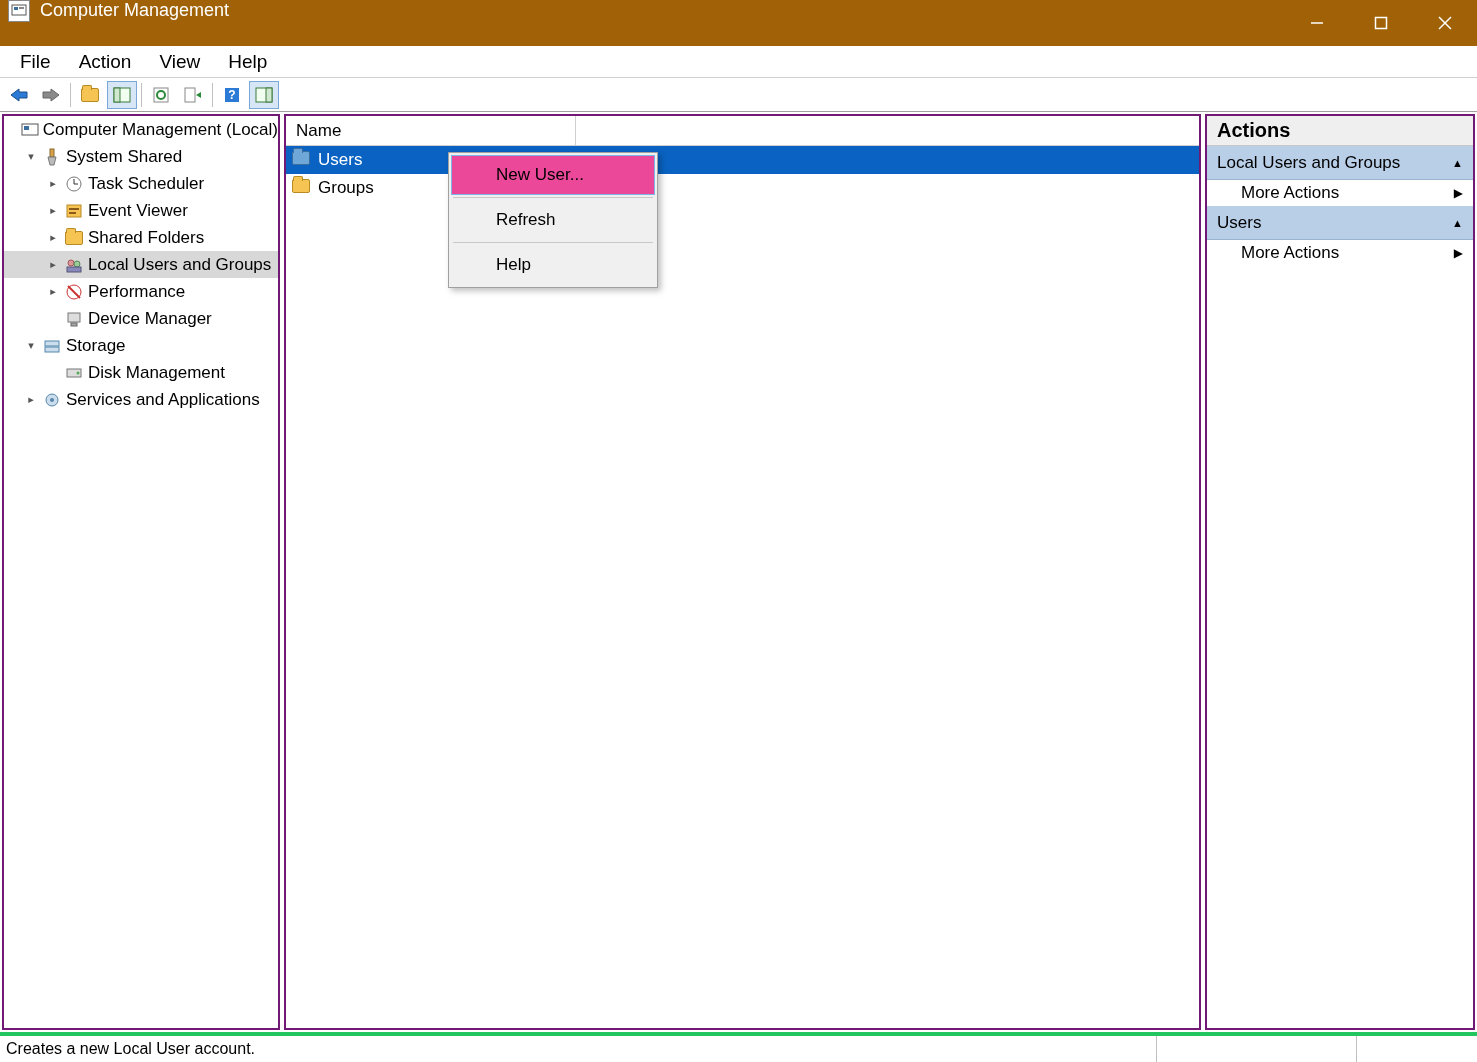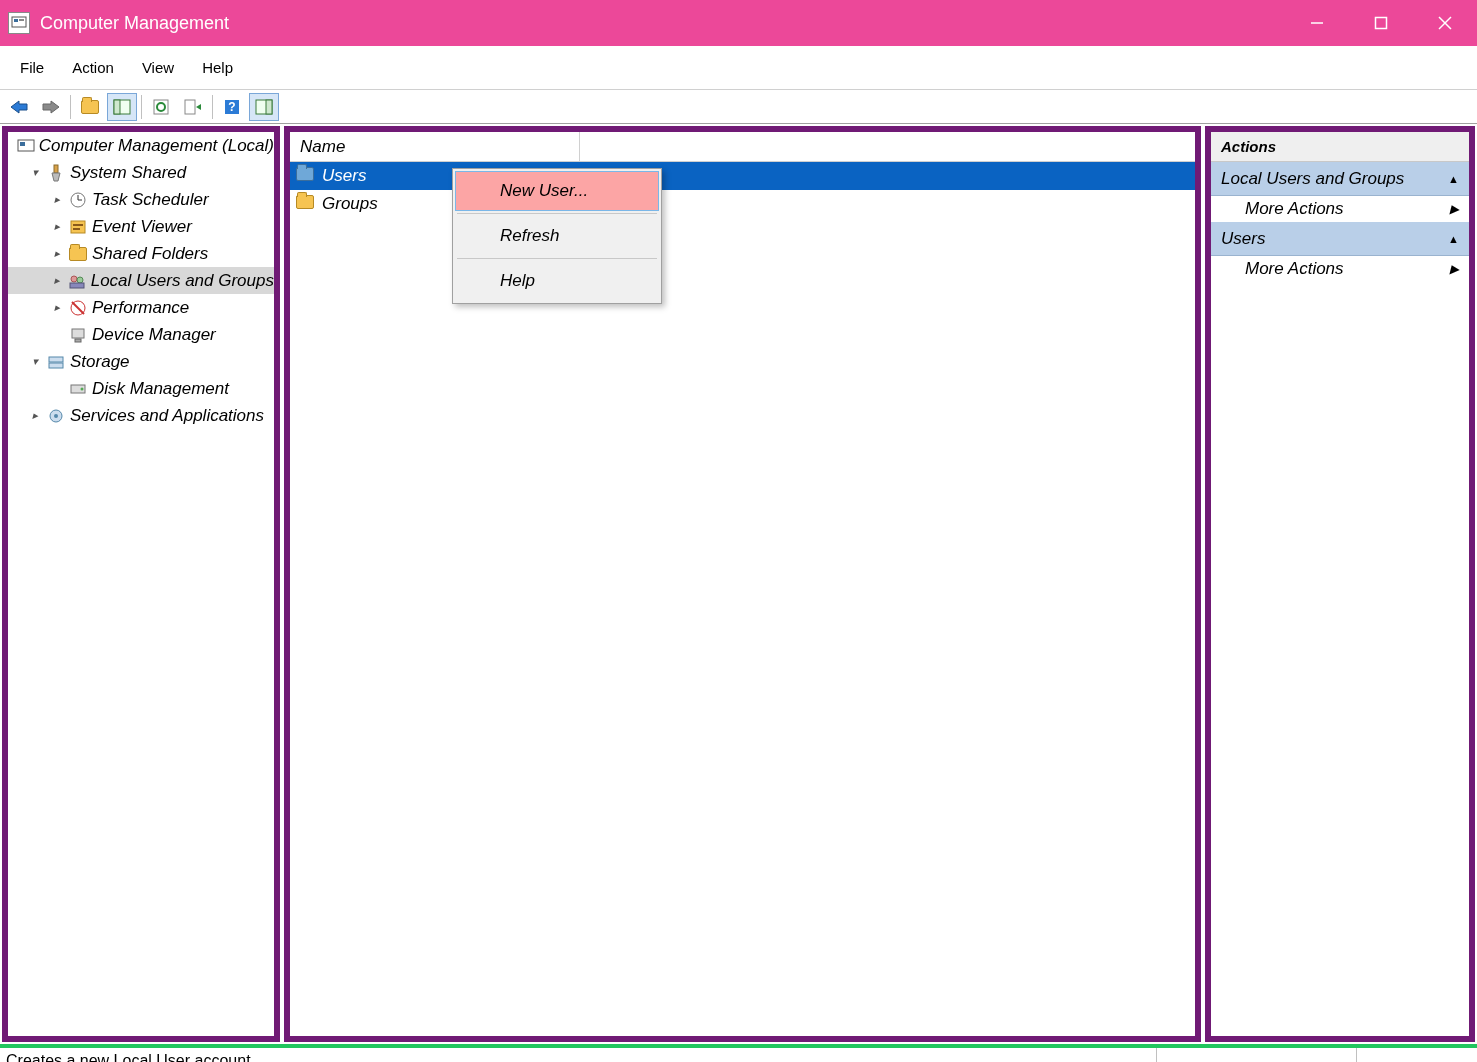--- a/index.html
+++ b/index.html
@@ -1,38 +1,38 @@
 <!DOCTYPE html>
 <html><head>
 <meta charset="utf-8">
 <style>
   * { box-sizing: border-box; margin: 0; padding: 0; font-family: "Segoe UI", Tahoma, sans-serif; }
   html,body { width: 1477px; height: 1062px; background:#fff; overflow:hidden; }
 
   
-  .titlebar { height: 46px; background:#ec4899; color:#fff; display:flex; align-items:center; padding-left:8px;}
+  .titlebar { height: 46px; background:#a16207; color:#fff; display:flex; align-items:flex-start; padding-left:8px;}
   .titlebar .appicon { width:22px; height:22px; margin-right:10px; background:#fff; border:1px solid #888; display:flex; align-items:center; justify-content:center; font-size:12px; color:#333;}
   .titlebar .title { font-size:18px; }
   .titlebar .spacer { flex:1; }
   .titlebar .winbtn { width:64px; height:46px; display:flex; align-items:center; justify-content:center; color:#fff; font-size:14px;}
   .winbtn svg { stroke:#fff; }
 
   
-  .menubar { height:44px; border-bottom:1px solid #d0d0d0; display:flex; align-items:center; padding:6px 6px; font-size:15px;}
+  .menubar { height:32px; border-bottom:1px solid #d0d0d0; display:flex; align-items:center; padding:6px 6px; font-size:19px;}
   .menubar .menuitm { padding:4px 14px; }
 
   
   .toolbar { height:34px; border-bottom:1px solid #a0a0a0; display:flex; align-items:center; padding:0 4px; gap:2px;}
   .tbtn { width:30px; height:28px; display:flex; align-items:center; justify-content:center;}
   .tbtn.active { border:1px solid #7aa7d8; background:#d6e6f7;}
   .tsep { width:1px; height:24px; background:#c0c0c0; margin:0 2px;}
 
   
   .body { display:flex; height: calc(1062px - 46px - 32px - 34px - 30px); }
-  .col { border:6px solid #701a75; margin:2px; background:#fff; overflow:auto;font-style:italic;}
+  .col { border:2px solid #701a75; margin:2px; background:#fff; overflow:auto;}
   .tree  { width: 278px; }
   .list  { flex:1; position:relative; }
   .aside { width: 270px; }
 
   
   .trow { display:flex; align-items:center; height:27px; font-size:17px; white-space:nowrap;}
   .tcaret { width:14px; display:inline-flex; justify-content:center; color:#555; font-size:11px;}
   .ticon { width:20px; height:20px; margin:0 4px; display:inline-flex; align-items:center; justify-content:center;}
   .trow.sel { background:#d8d8d8;}
   .ind1 { padding-left: 4px;}
@@ -44,25 +44,25 @@
   .colhdr .cell0 { width:290px; padding-left:10px; border-right:1px solid #d0d0d0; height:100%; display:flex; align-items:center;}
   .lrow { height:28px; display:flex; align-items:center; font-size:17px;}
   .lrow .licon { width:20px; height:18px; margin:0 6px 0 6px;}
   .lrow.sel { background:#0a63c2; color:#fff;}
   .lrow.sel span { color:#fff; }
   .lrow .lbl { width:240px; }
 
   
   .ctx { position:absolute; left:162px; top:36px; width:210px; background:#f0f0f0; border:1px solid #a0a0a0; box-shadow:3px 3px 6px rgba(0,0,0,.25); padding:2px;}
   .ctx .citem { height:40px; display:flex; align-items:center; padding-left:44px; font-size:17px; border:1px solid transparent;}
-  .ctx .citem.hl { background:#fca5a5; border:1px solid #7ab7e8;}
+  .ctx .citem.hl { background:#ec4899; border:1px solid #7ab7e8;}
   .ctx .csep { height:1px; background:#c8c8c8; margin:2px 2px;}
 
   
-  .aside .ahdr { height:30px; background:#efefef; border-bottom:1px solid #c8c8c8; display:flex; align-items:center; padding:0 10px; font-weight:600; font-size:15px;}
+  .aside .ahdr { height:30px; background:#efefef; border-bottom:1px solid #c8c8c8; display:flex; align-items:center; padding:0 10px; font-weight:600; font-size:20px;}
   .aside .asec { height:34px; background:#b9cfe8; border-bottom:1px solid #9ab3cf; display:flex; align-items:center; justify-content:space-between; padding:0 10px; font-size:17px;}
   .aside .asec .tri { font-size:11px;}
   .aside .aitem { height:26px; display:flex; align-items:center; justify-content:space-between; padding:0 10px 0 34px; font-size:17px;}
   .aside .aitem .caret { font-size:12px;}
 
   
   .status { height:30px; border-top:4px solid #22c55e; display:flex; align-items:center; font-size:16px;}
   .status .s0 { flex:1; padding-left:6px; border-right:1px solid #c0c0c0; height:100%; display:flex; align-items:center;}
   .status .s1 { width:200px; border-right:1px solid #c0c0c0; height:100%;}
   .status .s2 { width:120px; height:100%;}

